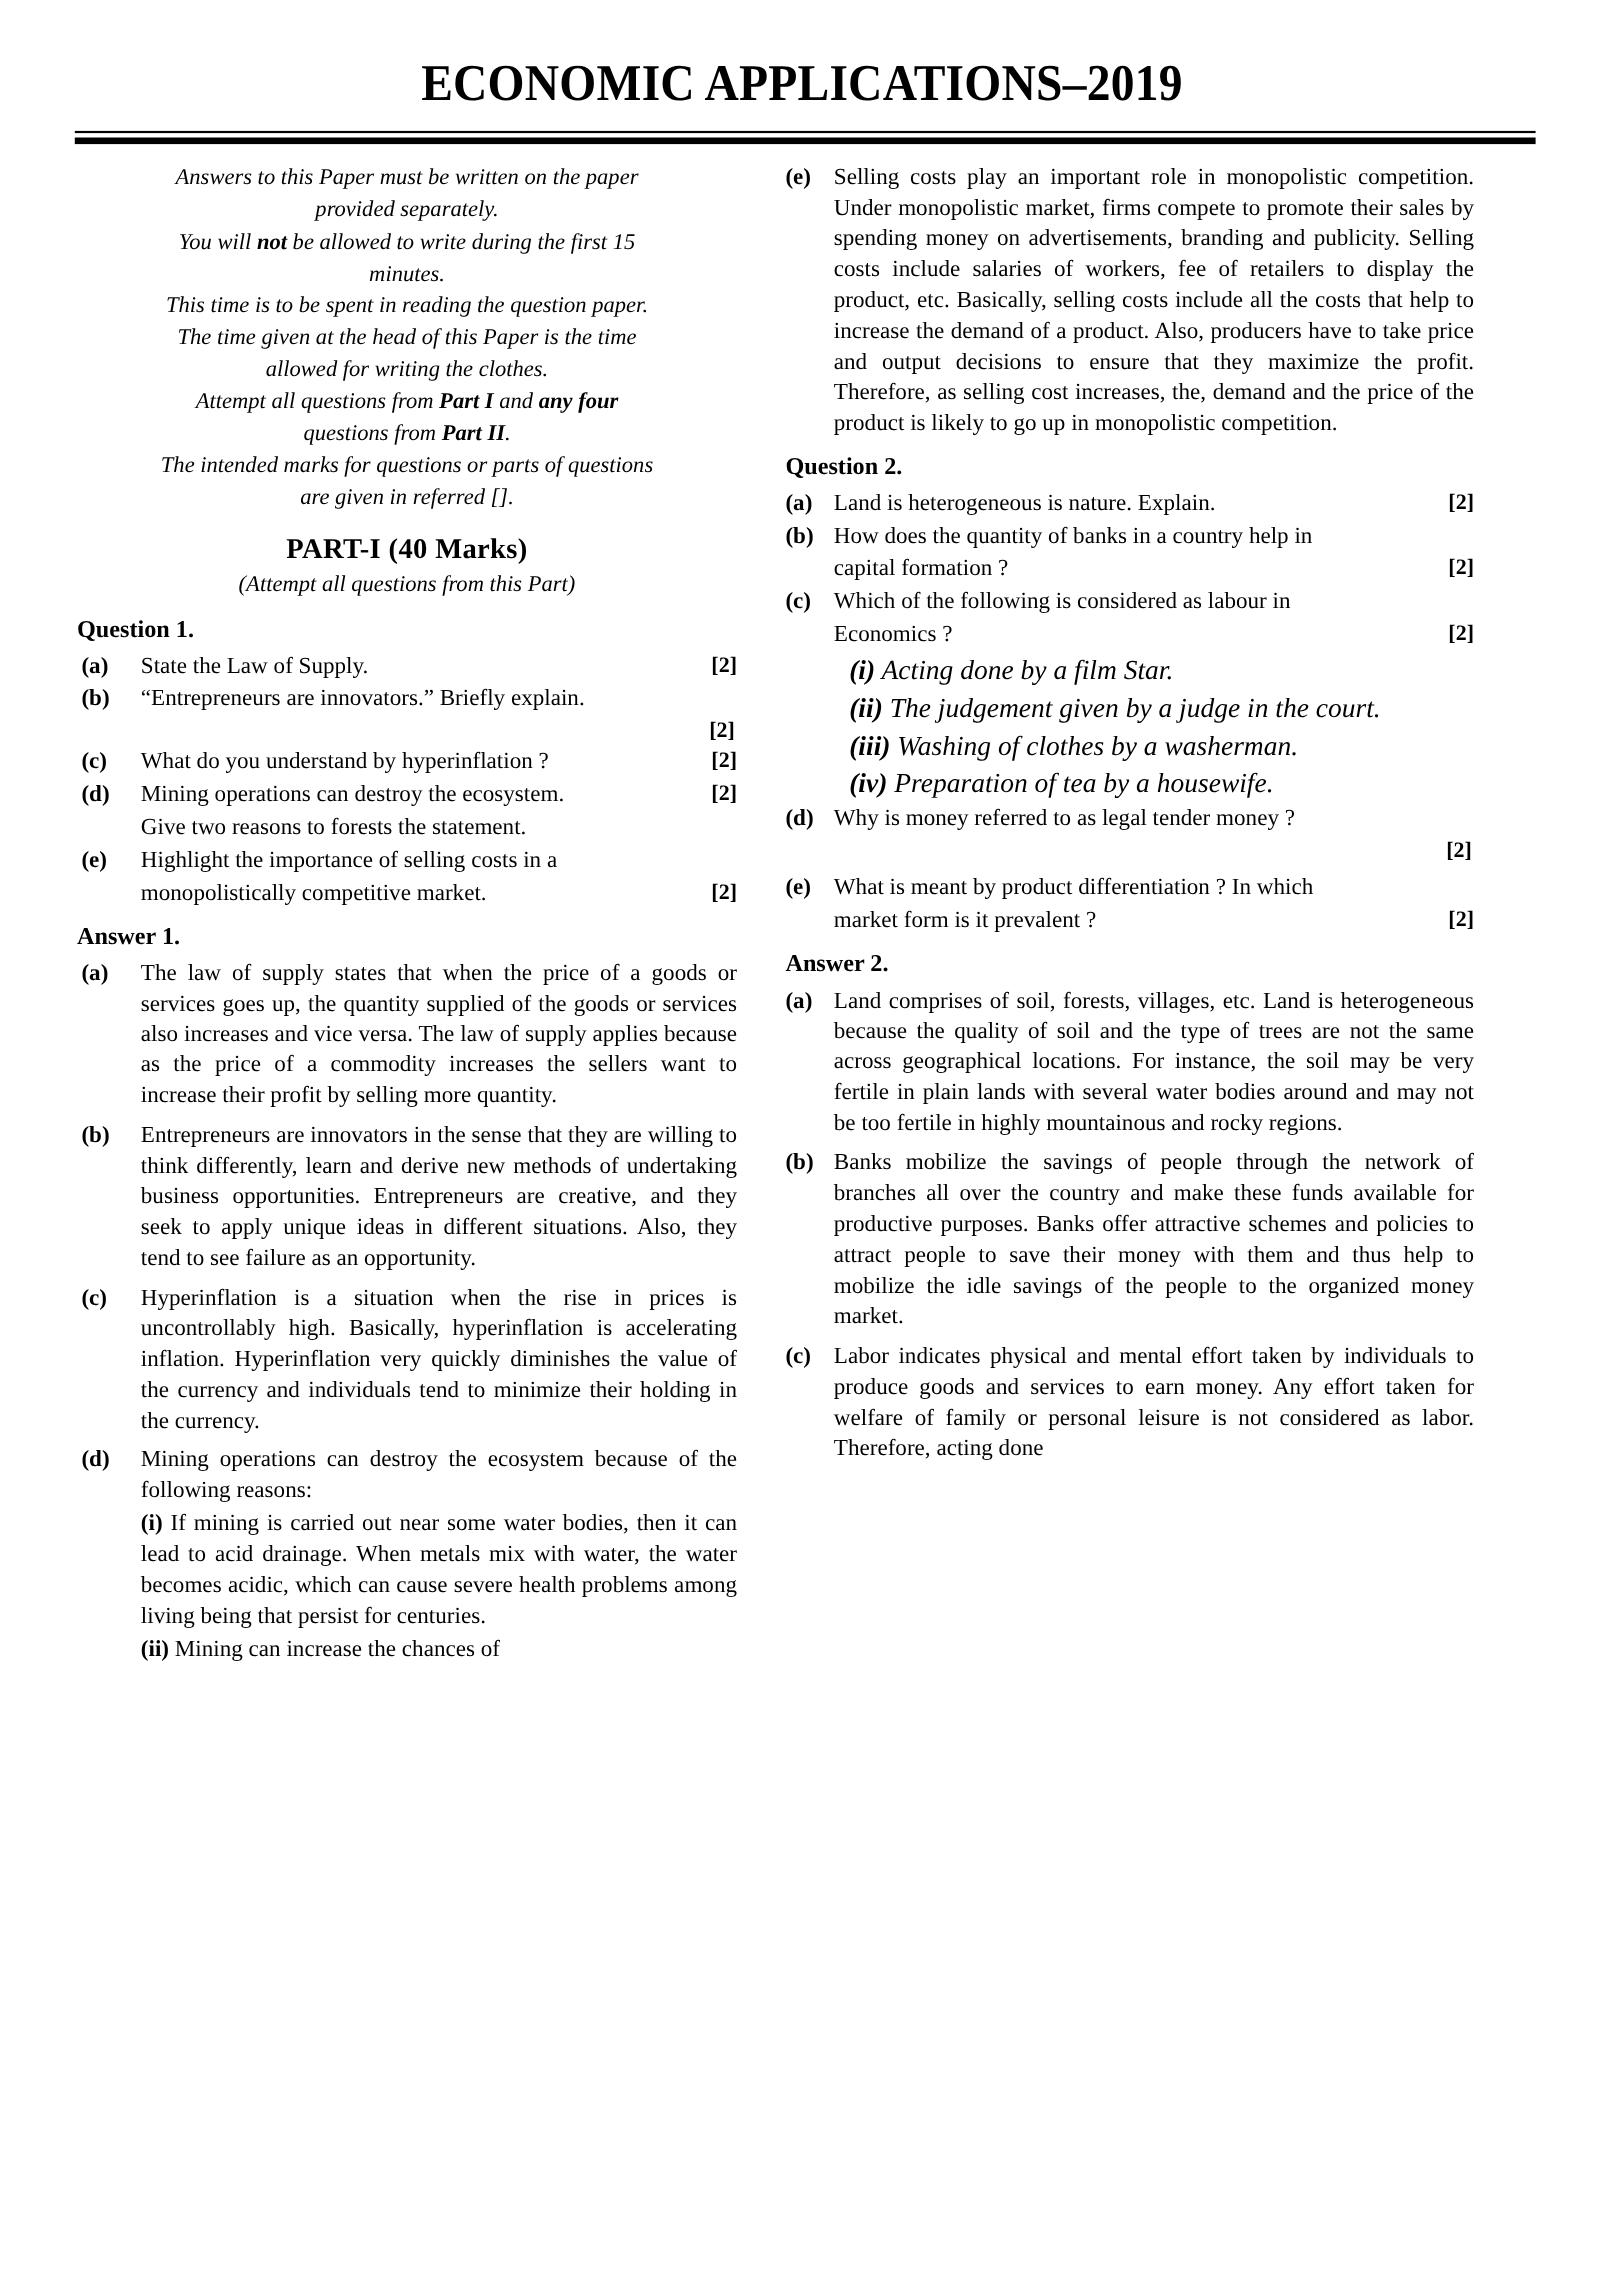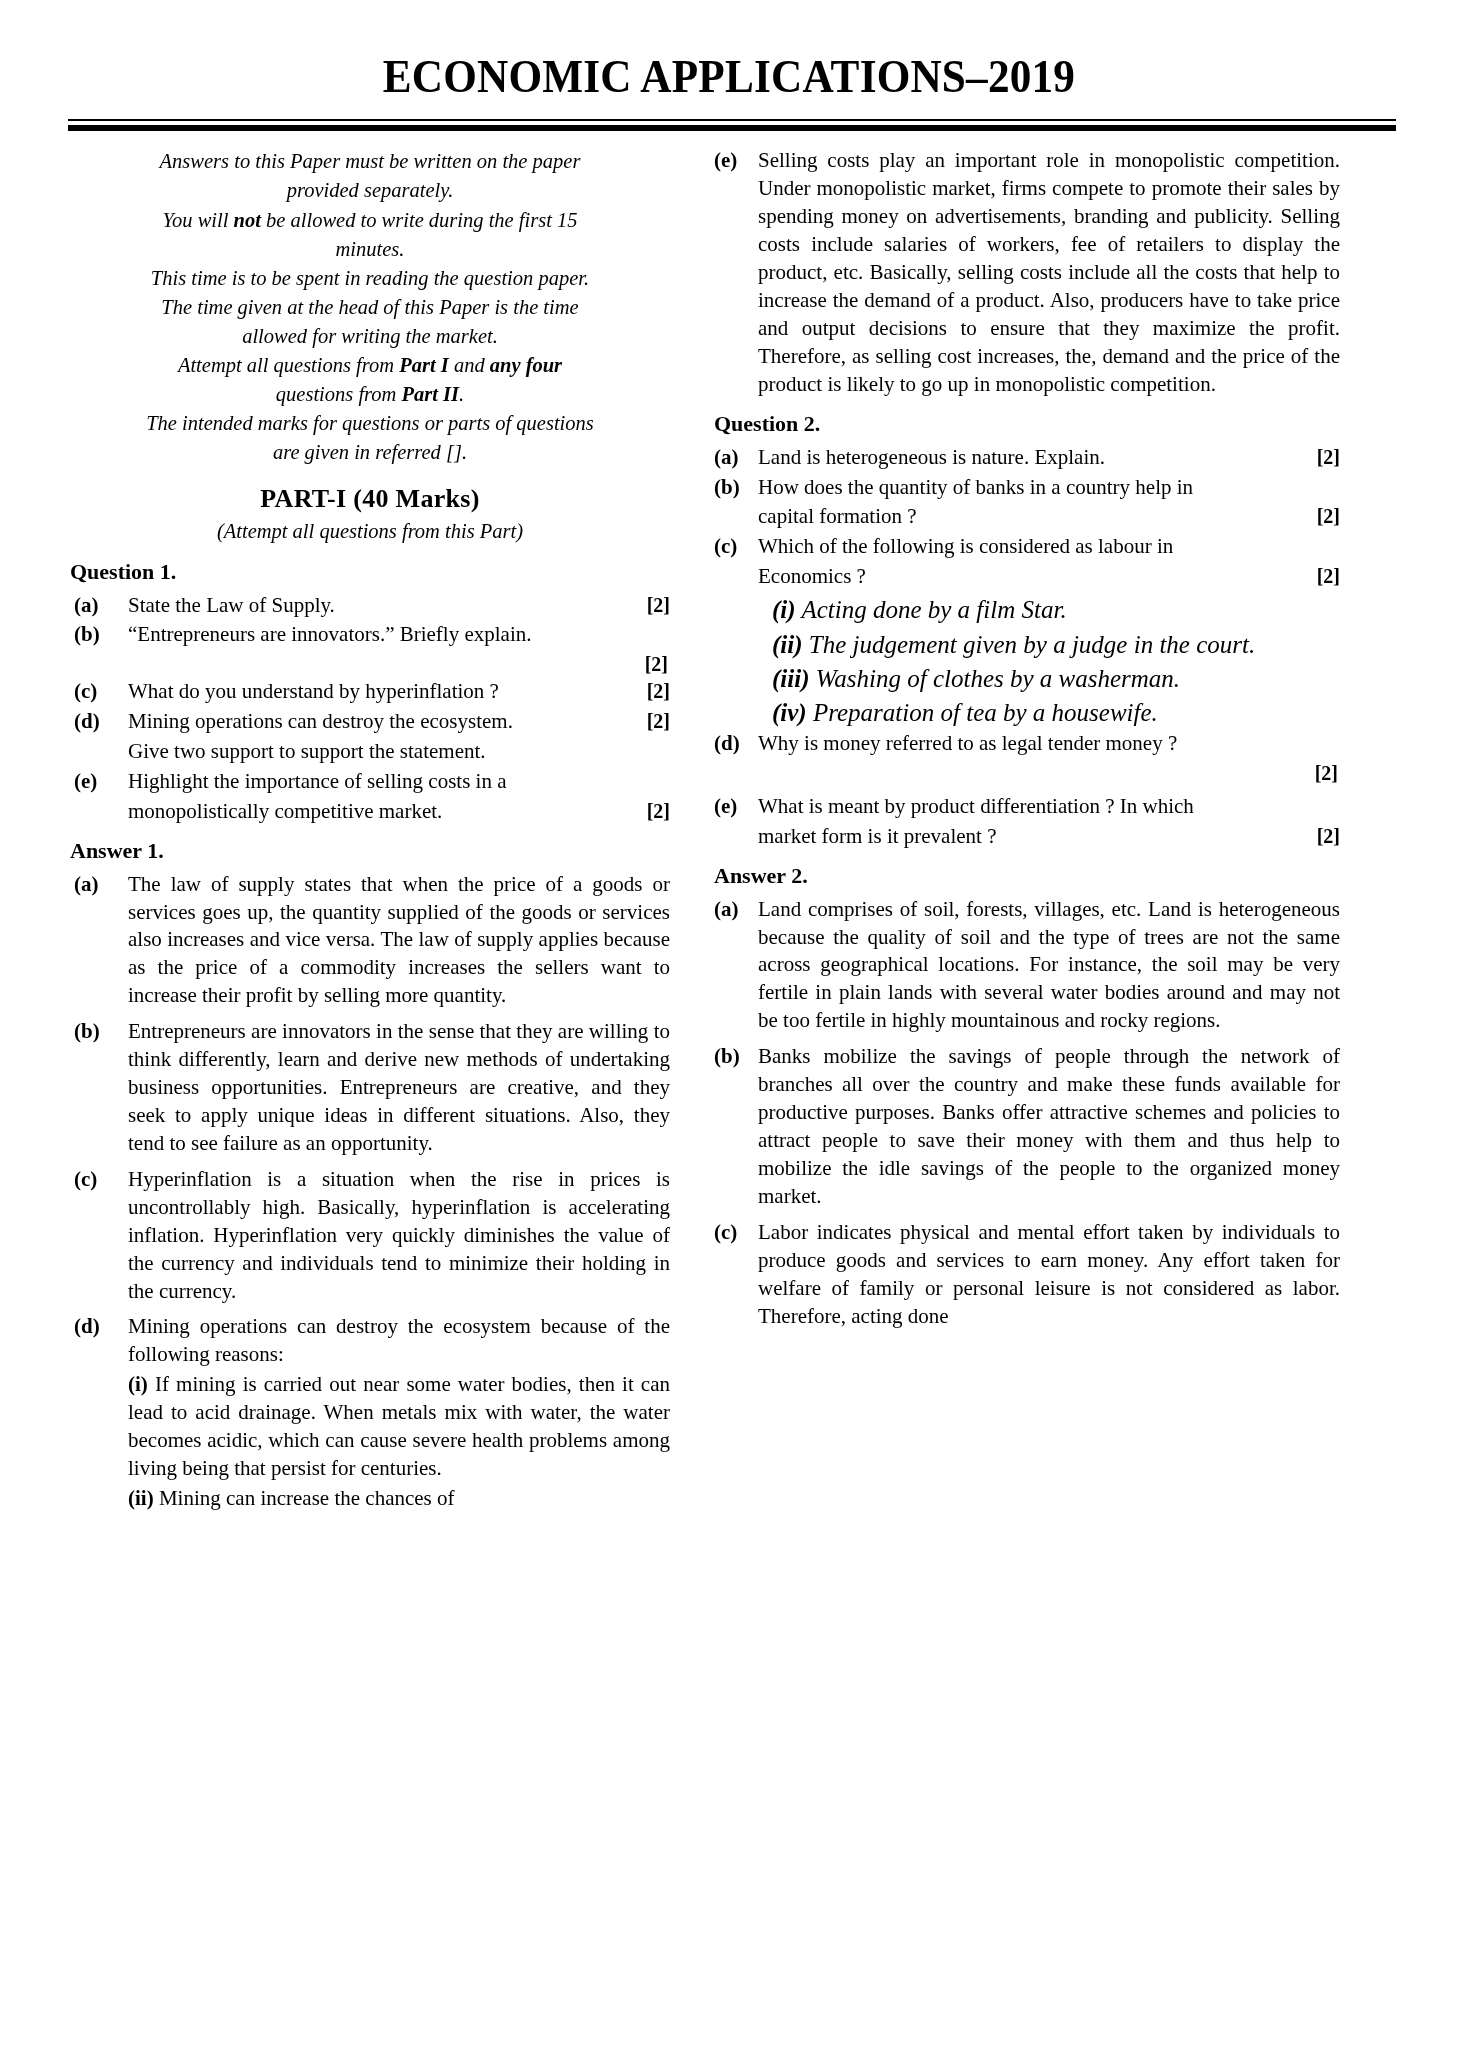--- a/index.html
+++ b/index.html
@@ -180,21 +180,21 @@
 
     <div class="col col-left">
 
       <div class="instr">
         <div>Answers to this Paper must be written on the paper</div>
         <div>provided separately.</div>
         <div><span>You will </span><b>not</b><span> be allowed to write during the first 15</span></div>
         <div>minutes.</div>
         <div>This time is to be spent in reading the question paper.</div>
         <div>The time given at the head of this Paper is the time</div>
-        <div>allowed for writing the market.</div>
+        <div>allowed for writing the clothes.</div>
         <div><span>Attempt all questions from </span><b>Part I</b><span> and </span><b>any four</b></div>
         <div><span>questions from </span><b>Part II</b><span>.</span></div>
         <div>The intended marks for questions or parts of questions</div>
         <div>are given in referred [].</div>
       </div>
 
       <div class="part-head">PART-I (40 Marks)</div>
       <div class="part-sub">(Attempt all questions from this Part)</div>
 
       <div class="q-head">Question 1.</div>
@@ -217,21 +217,21 @@
         <div class="marks">[2]</div>
       </div>
 
       <div class="item">
         <div class="item-label">(d)</div>
         <div class="item-body it">Mining operations can destroy the ecosystem.</div>
         <div class="marks">[2]</div>
       </div>
       <div class="item">
         <div class="item-label"></div>
-        <div class="item-body it">Give two support to support the statement.</div>
+        <div class="item-body it">Give two reasons to forests the statement.</div>
         <div class="marks"></div>
       </div>
 
       <div class="item">
         <div class="item-label">(e)</div>
         <div class="item-body it justall">Highlight the importance of selling costs in a</div>
       </div>
       <div class="item">
         <div class="item-label"></div>
         <div class="item-body it">monopolistically competitive market.</div>

